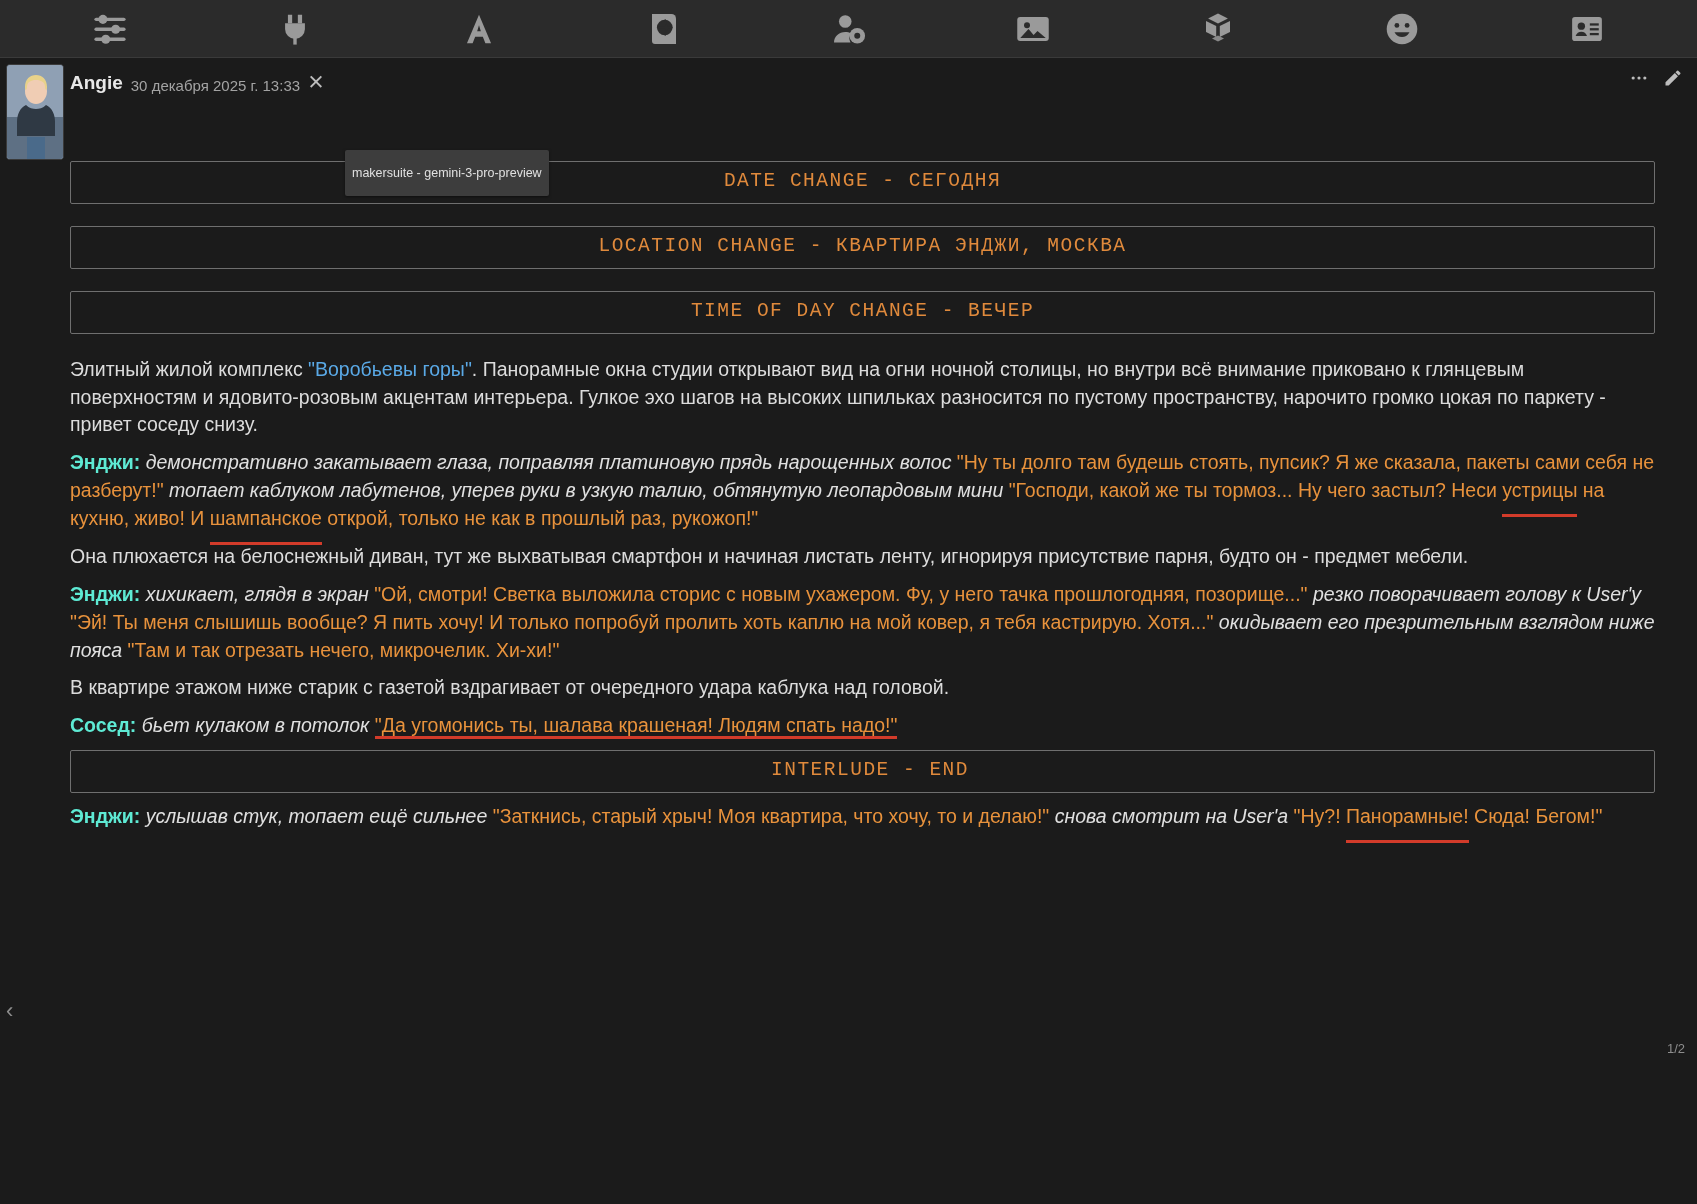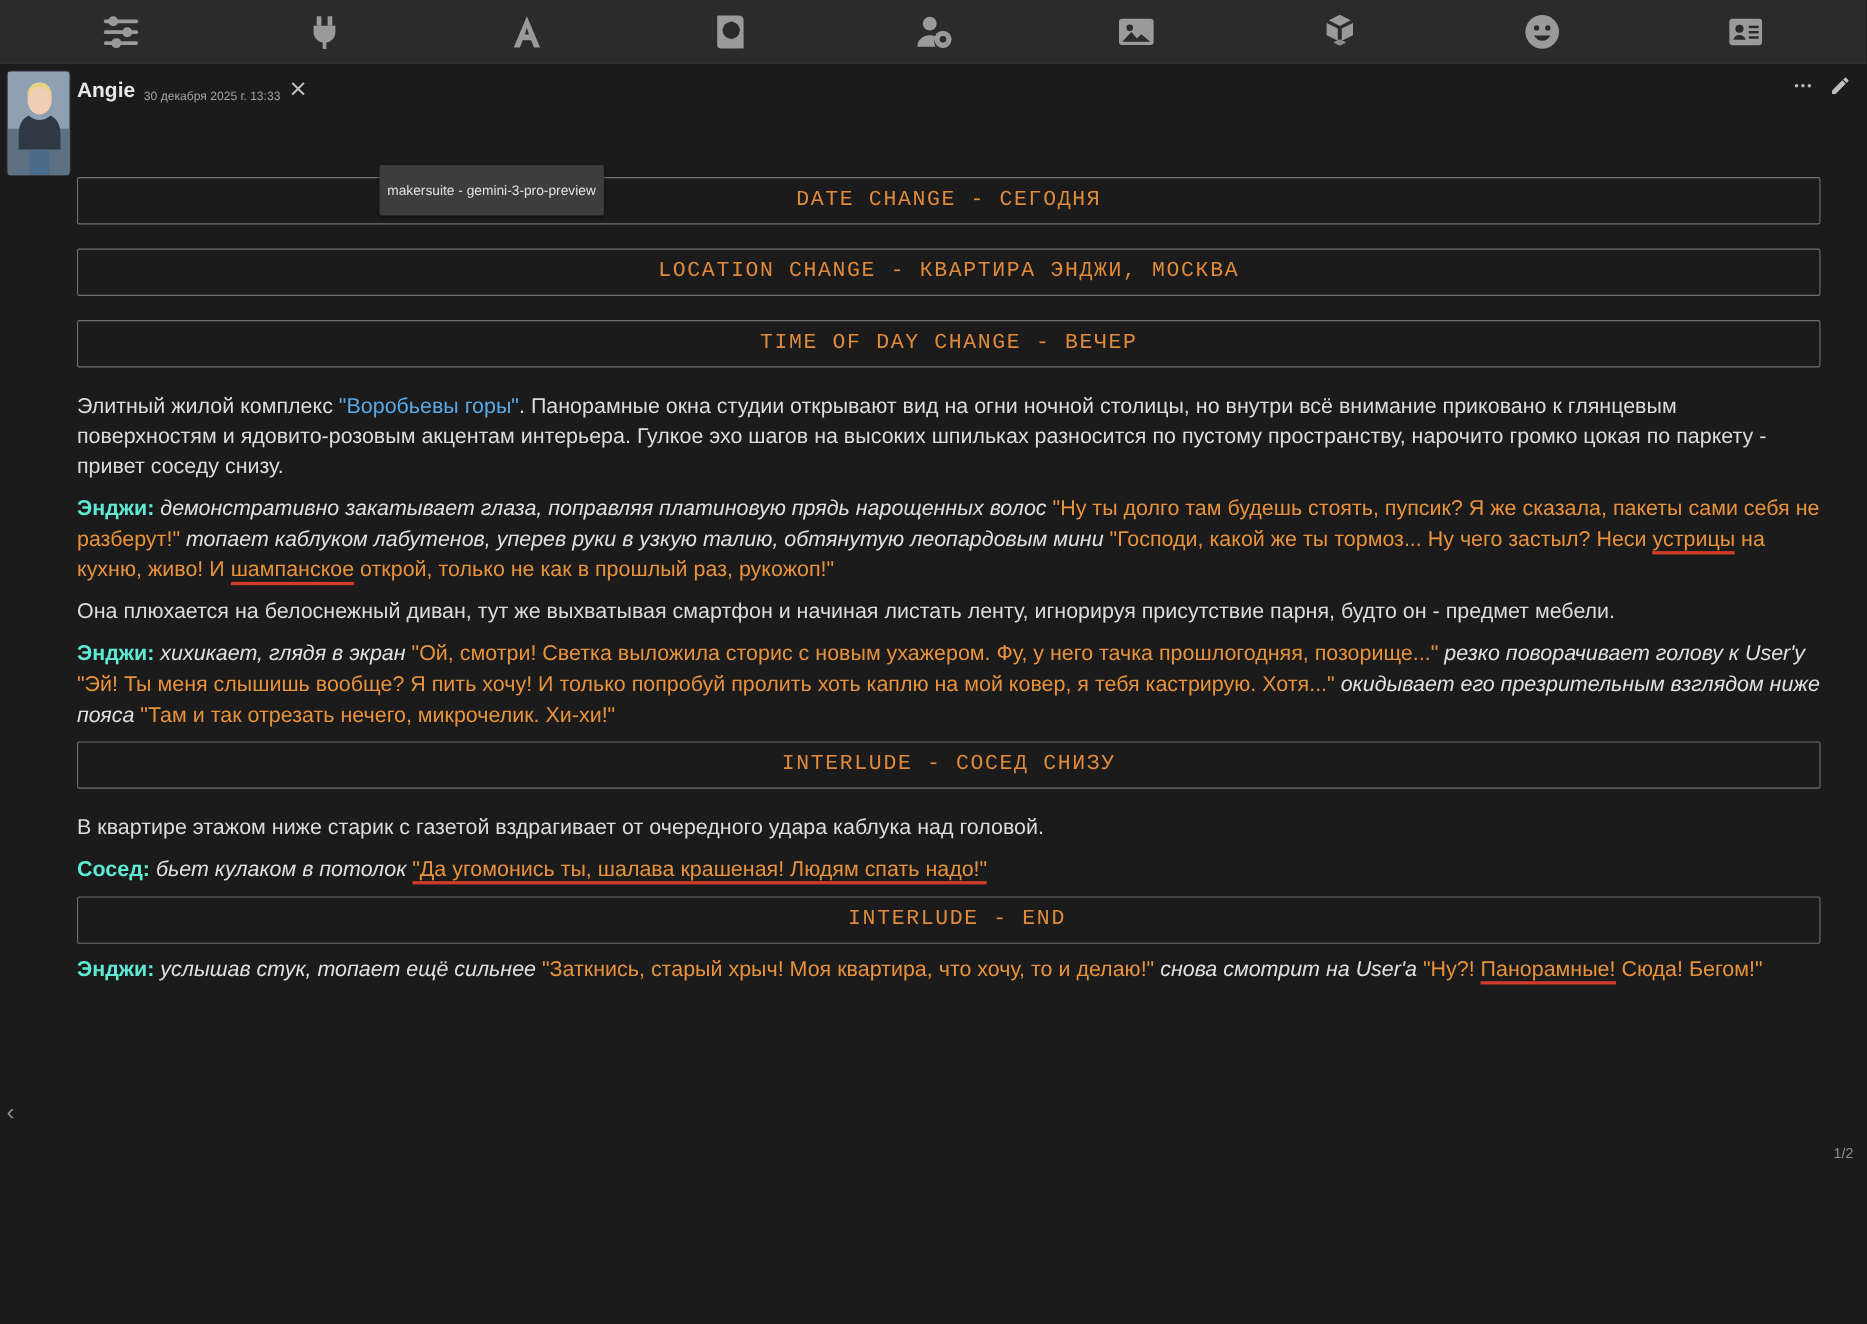--- a/index.html
+++ b/index.html
@@ -57,21 +57,21 @@
     align-items: flex-end;
     gap: 8px;
   }
   #msg-name {
     color: #e8e8e8;
     font-size: 19px;
     font-weight: bold;
   }
   #msg-time {
     color: #a3a3a3;
-    font-size: 11px;
+    font-size: 15px;
   }
   .hdr-icon { color: #bdbdbd; font-size: 15px; }
 
   #hdr-right {
     position: absolute;
     right: 14px; top: 10px;
     display: flex;
     align-items: center;
     gap: 14px;
     color: #bdbdbd;
@@ -120,21 +120,21 @@
     margin: 0 0 10px 0;
     color: #dcdcdc;
   }
   .quote-link { color: #5aa9e6; }
   .speaker { font-weight: bold; color: #5eead4; }
   .narr { font-style: italic; color: #e0e0e0; }
   .speech { color: #e8923c; }
   .hl {
     color: #e8923c;
     border-bottom: 3px solid #d23b2a;
-    padding-bottom: 0;
+    padding-bottom: 13px;
   }
   .hl-red {
     color: #e8923c;
     border-bottom: 3px solid #d23b2a;
   }
   .plain { color: #dcdcdc; text-align: center; }
 
   
   #nav-left {
     position: absolute;
@@ -281,21 +281,20 @@
     <div class="scene-bar">TIME OF DAY CHANGE - ВЕЧЕР</div>
 
     <p class="para"><span class="plain">Элитный жилой комплекс </span><span class="quote-link">"Воробьевы горы"</span><span class="plain">. Панорамные окна студии открывают вид на огни ночной столицы, но внутри всё внимание приковано к глянцевым поверхностям и ядовито-розовым акцентам интерьера. Гулкое эхо шагов на высоких шпильках разносится по пустому пространству, нарочито громко цокая по паркету - привет соседу снизу.</span></p>
 
     <p class="para"><span class="speaker">Энджи:</span> <span class="narr">демонстративно закатывает глаза, поправляя платиновую прядь нарощенных волос</span> <span class="speech">"Ну ты долго там будешь стоять, пупсик? Я же сказала, пакеты сами себя не разберут!"</span> <span class="narr">топает каблуком лабутенов, уперев руки в узкую талию, обтянутую леопардовым мини</span> <span class="speech">"Господи, какой же ты тормоз... Ну чего застыл? Неси </span><span class="hl">устрицы</span><span class="speech"> на кухню, живо! И </span><span class="hl">шампанское</span><span class="speech"> открой, только не как в прошлый раз, рукожоп!"</span></p>
 
     <p class="para">Она плюхается на белоснежный диван, тут же выхватывая смартфон и начиная листать ленту, игнорируя присутствие парня, будто он - предмет мебели.</p>
 
     <p class="para"><span class="speaker">Энджи:</span> <span class="narr">хихикает, глядя в экран</span> <span class="speech">"Ой, смотри! Светка выложила сторис с новым ухажером. Фу, у него тачка прошлогодняя, позорище..."</span> <span class="narr">резко поворачивает голову к User'y</span> <span class="speech">"Эй! Ты меня слышишь вообще? Я пить хочу! И только попробуй пролить хоть каплю на мой ковер, я тебя кастрирую. Хотя..."</span> <span class="narr">окидывает его презрительным взглядом ниже пояса</span> <span class="speech">"Там и так отрезать нечего, микрочелик. Хи-хи!"</span></p>
 
-    <div class="scene-bar">INTERLUDE - СОСЕД СНИЗУ</div>
 
     <p class="para">В квартире этажом ниже старик с газетой вздрагивает от очередного удара каблука над головой.</p>
 
     <p class="para"><span class="speaker">Сосед:</span> <span class="narr">бьет кулаком в потолок</span> <span class="hl-red">"Да угомонись ты, шалава крашеная! Людям спать надо!"</span></p>
 
     <div class="scene-bar tight">INTERLUDE - END</div>
 
     <p class="para"><span class="speaker">Энджи:</span> <span class="narr">услышав стук, топает ещё сильнее</span> <span class="speech">"Заткнись, старый хрыч! Моя квартира, что хочу, то и делаю!"</span> <span class="narr">снова смотрит на User'a</span> <span class="speech">"Ну?! </span><span class="hl">Панорамные!</span><span class="speech"> Сюда! Бегом!"</span></p>
 
   </div>

